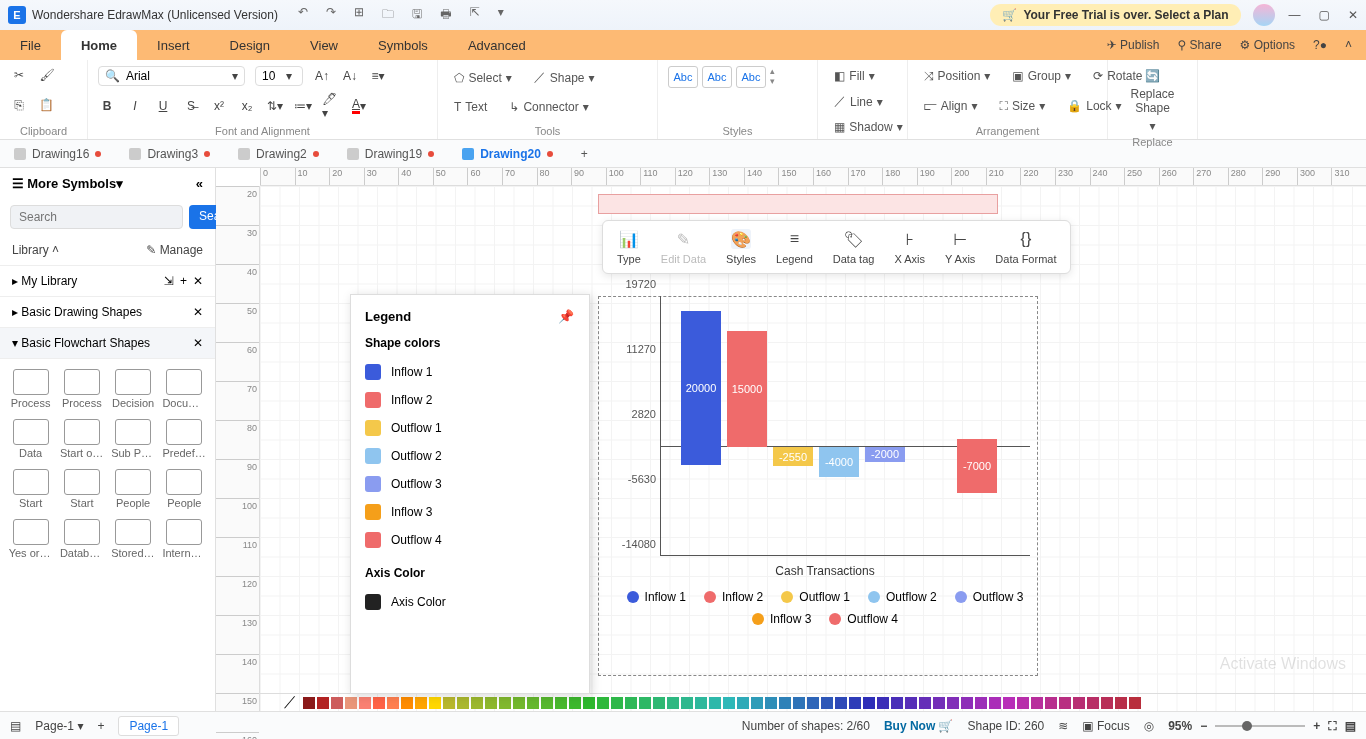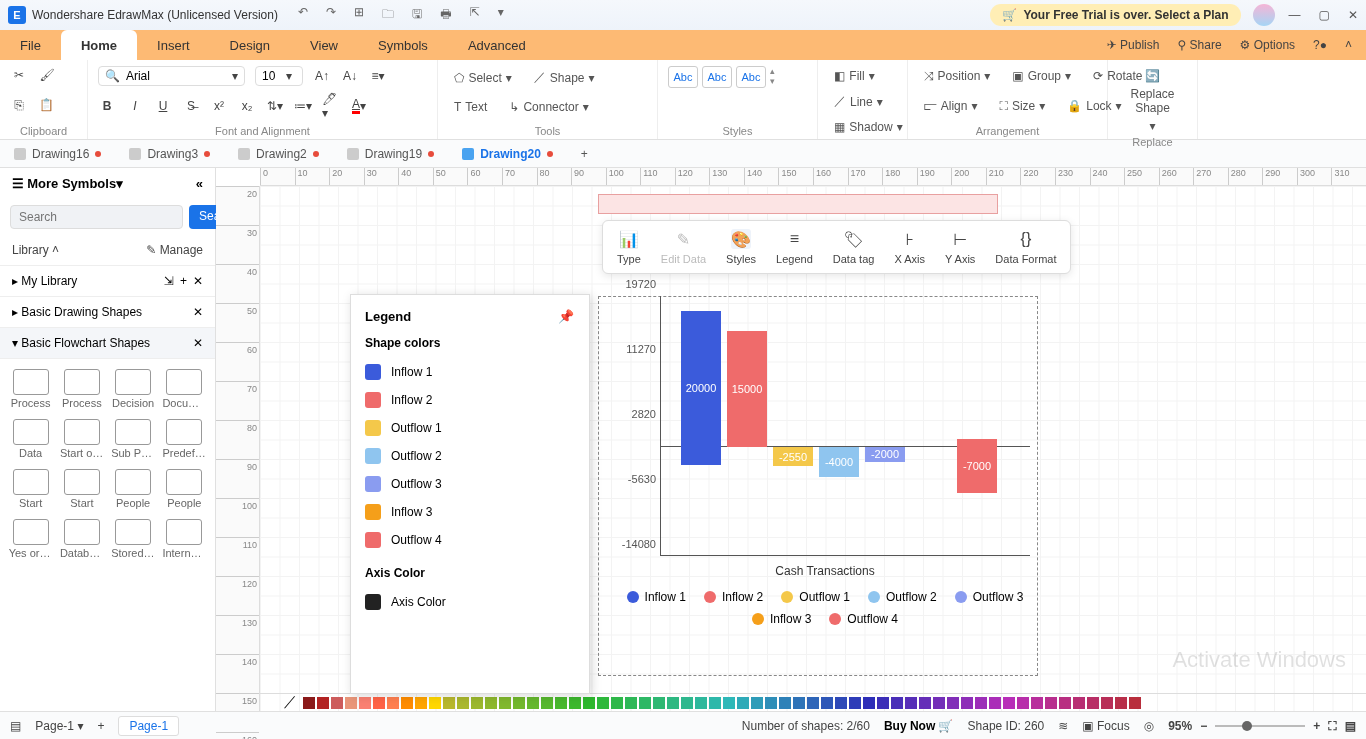--- a/index.html
+++ b/index.html
@@ -69,26 +69,26 @@
 .styles-panel { position:absolute; top:108px; left:90px; width:240px; height:400px; background:#fff; border:1px solid #ddd; box-shadow:2px 2px 10px rgba(0,0,0,0.15); padding:14px; font-size:13px; z-index:10; }
 .styles-panel h4 { font-size:13px; margin-bottom:12px; display:flex; justify-content:space-between; }
 .styles-panel h5 { font-size:12px; margin:12px 0 8px 0; }
 .sp-item { display:flex; align-items:center; gap:10px; padding:6px 0; font-size:12px; }
 .sp-sw { width:16px; height:16px; border-radius:3px; }
 .color-strip { position:absolute; left:0; right:0; bottom:0; height:18px; display:flex; border-top:1px solid #ddd; align-items:center; padding-left:24px; gap:2px; }
 .cs { width:12px; height:12px; }
 .statusbar { height:28px; background:#fafbfc; border-top:1px solid #e0e0e0; display:flex; align-items:center; font-size:12px; color:#444; padding:0 10px; gap:14px; }
 .statusbar .page-tab { background:#fff; border:1px solid #ddd; padding:2px 10px; border-radius:3px; color:#1a73e8; }
 .statusbar .spacer { flex:1; }
-.statusbar .buy { color:#000000; font-weight:600; }
+.statusbar .buy { color:#0369a1; font-weight:600; }
 .zoom { display:flex; align-items:center; gap:8px;font-weight:bold; }
 .slider { width:90px; height:2px; background:#bbb; position:relative; }
 .slider .thumb { position:absolute; width:10px; height:10px; background:#666; border-radius:50%; top:-4px; left:30%; }
 .pink-sel { position:absolute; top:8px; left:338px; width:400px; height:20px; background:#fce4e4; border:1px solid #e8a0a0; }
-.watermark { position:absolute; right:20px; bottom:38px; font-size:22px; color:rgba(0,0,0,0.12); pointer-events:none; }
+.watermark { position:absolute; right:20px; bottom:38px; font-size:16px; color:rgba(0,0,0,0.12); pointer-events:none; }
 </style>
 </head>
 <body>
 
 <div class="titlebar">
   <div class="logo">E</div>
   <span>Wondershare EdrawMax (Unlicensed Version)</span>
   <div class="qat">
     <span>↶</span>
     <span>↷</span>

